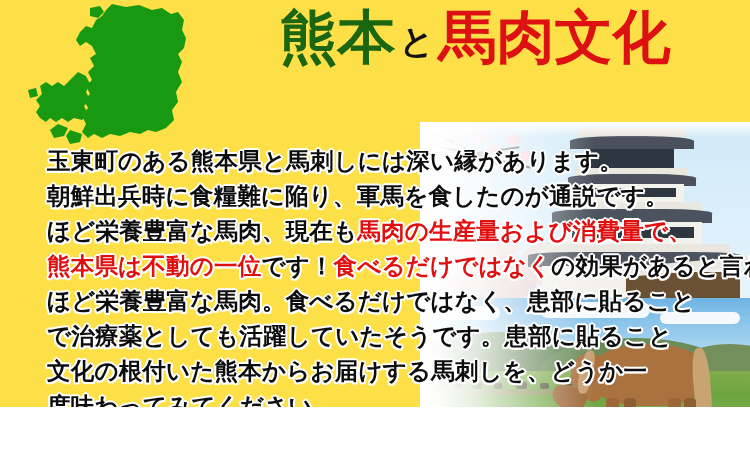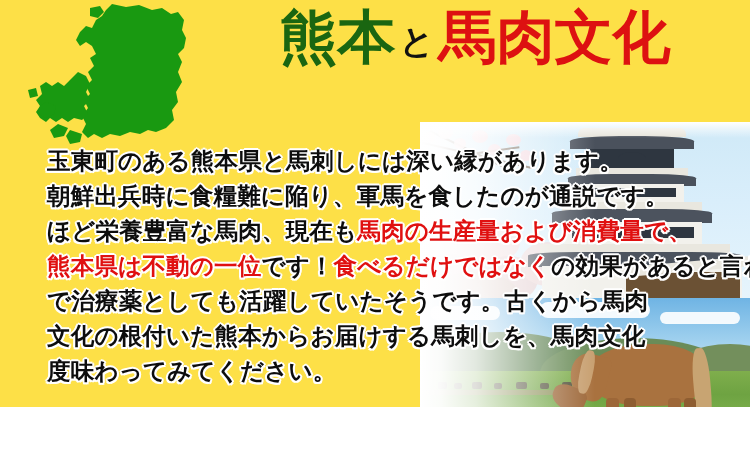--- a/index.html
+++ b/index.html
@@ -208,18 +208,19 @@
     <div class="title">
       <span class="t-green">熊本</span><span class="t-black">と</span><span class="t-red">馬肉文化</span>
     </div>
   </div>
 
   <div class="copy" id="copy">
       <div class="ln"><span>玉東町のある熊本県と馬刺しには深い縁があります。</span></div>
       <div class="ln"><span>朝鮮出兵時に食糧難に陥り、軍馬を食したのが通説です。</span></div>
       <div class="ln"><span>ほど栄養豊富な馬肉、現在も</span><span class="red">馬肉の生産量および消費量で、</span></div>
       <div class="ln"><span class="red">熊本県は不動の一位</span><span>です！</span><span class="red">食べるだけではなく</span><span>の効果があると言われる</span></div>
-      <div class="ln"><span>で治療薬としても活躍していたそうです。古くから馬肉</span></div>
-      <div class="ln"><span>文化の根付いた熊本からお届けする馬刺しを、馬肉文化</span></div>
+      <div class="ln"><span>ほど栄養豊富な馬肉。食べるだけではなく、患部に貼ること</span></div>
+      <div class="ln"><span>で治療薬としても活躍していたそうです。患部に貼ること</span></div>
+      <div class="ln"><span>文化の根付いた熊本からお届けする馬刺しを、どうか一</span></div>
       <div class="ln"><span>度味わってみてください。</span></div>
     </div>
 
 </div>
 
 </body></html>

